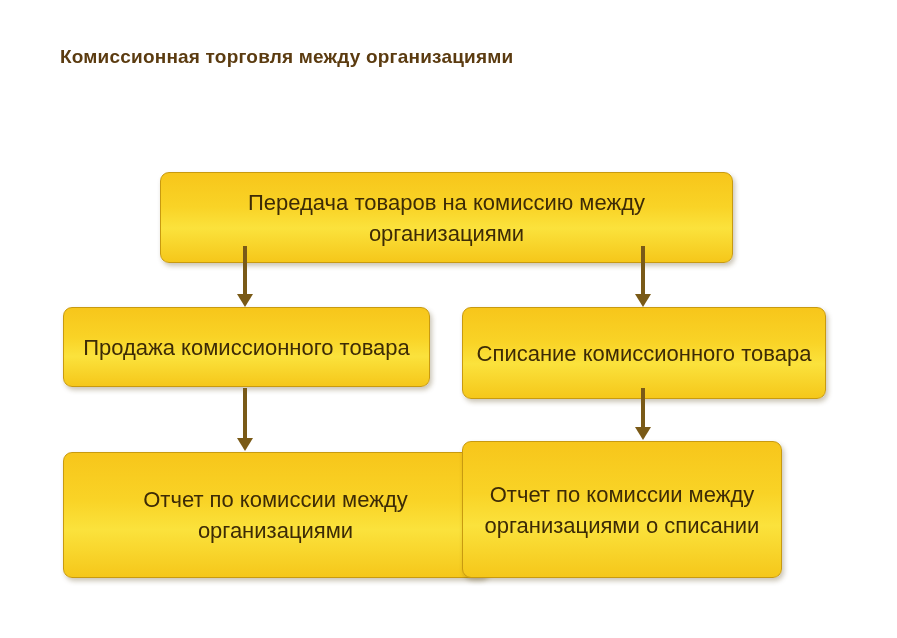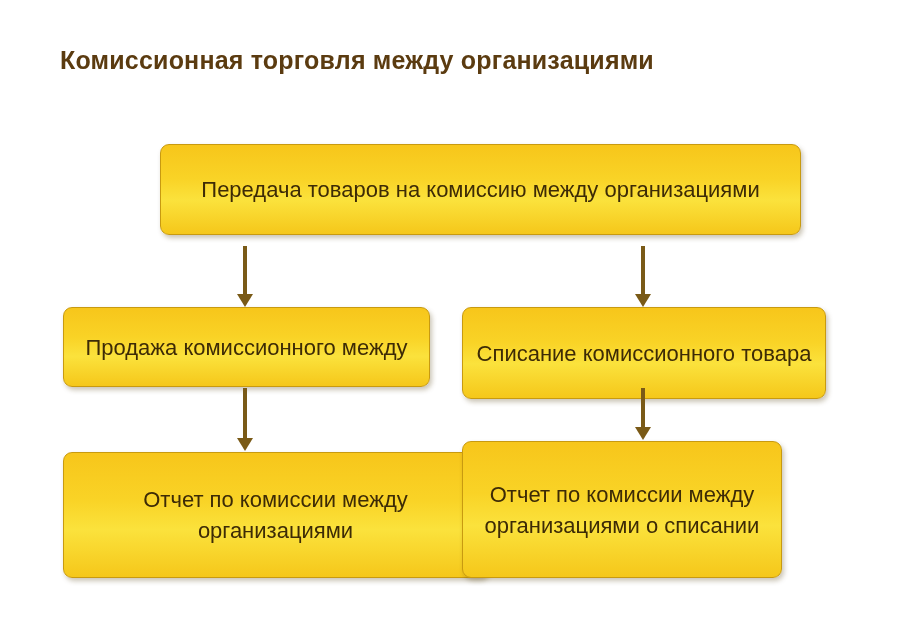--- a/index.html
+++ b/index.html
@@ -15,21 +15,21 @@
   }
   #canvas {
     position: relative;
     width: 897px;
     height: 638px;
   }
   .title {
     position: absolute;
     left: 60px;
     top: 46px;
-    font-size: 25px;
+    font-size: 19px;
     font-weight: bold;
     color: #5b3b10;
     letter-spacing: 0.2px;
     white-space: nowrap;
   }
   .node {
     position: absolute;
     box-sizing: border-box;
     border-radius: 9px;
     border: 1px solid #c89a10;
@@ -42,21 +42,21 @@
     color: #3d2b06;
     font-size: 22px;
     line-height: 31px;
     padding: 4px 10px;
   }
   .node .label {
     display: block;
     width: 100%;
   }
   
-  #node-transfer   { left: 160px; top: 144px; width: 641px; height: 91px; }
+  #node-transfer   { left: 160px; top: 172px; width: 573px; height: 91px; }
   #node-sale       { left: 63px;  top: 307px; width: 367px; height: 80px; }
   #node-writeoff   { left: 462px; top: 307px; width: 364px; height: 92px; }
   #node-report-org { left: 63px;  top: 452px; width: 425px; height: 126px; }
   #node-report-wo  { left: 462px; top: 441px; width: 320px; height: 137px; }
 
   .arrow {
     position: absolute;
   }
   .arrow .shaft {
     position: absolute;
@@ -96,21 +96,21 @@
 
 <div id="canvas">
 
   <div class="title">Комиссионная торговля между организациями</div>
 
   <div class="node" id="node-transfer">
     <span class="label">Передача товаров на комиссию между организациями</span>
   </div>
 
   <div class="node" id="node-sale">
-    <span class="label">Продажа комиссионного между</span>
+    <span class="label">Продажа комиссионного товара</span>
   </div>
 
   <div class="node" id="node-writeoff">
     <span class="label">Списание комиссионного товара</span>
   </div>
 
   <div class="node" id="node-report-org">
     <span class="label">Отчет по комиссии между организациями</span>
   </div>
 

